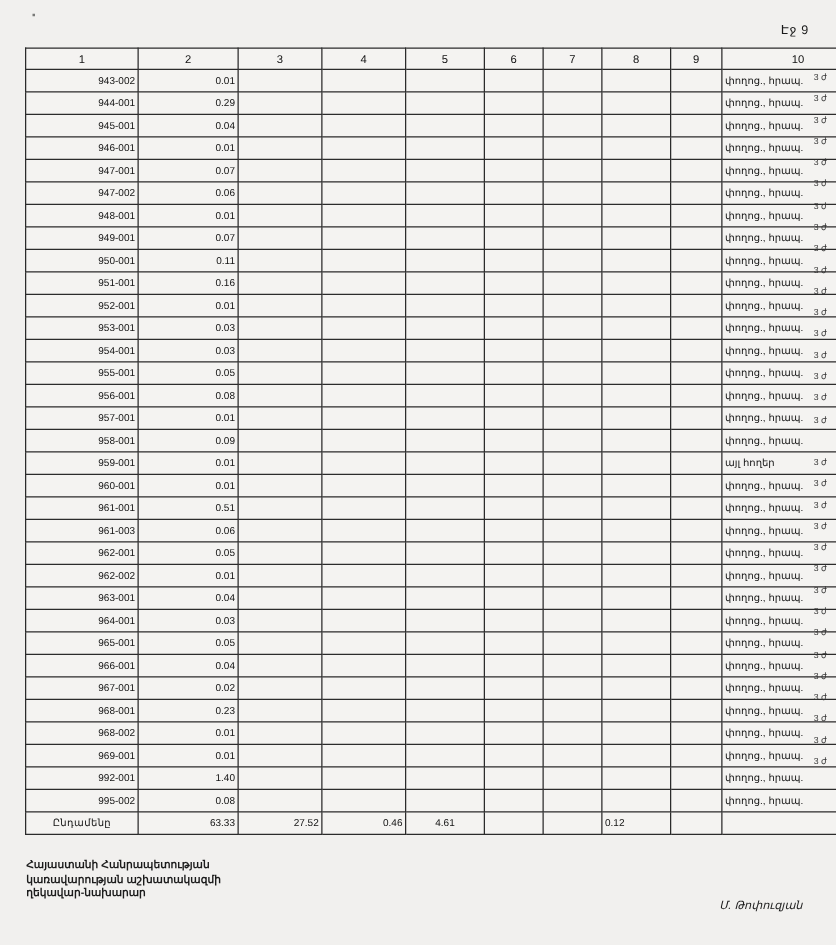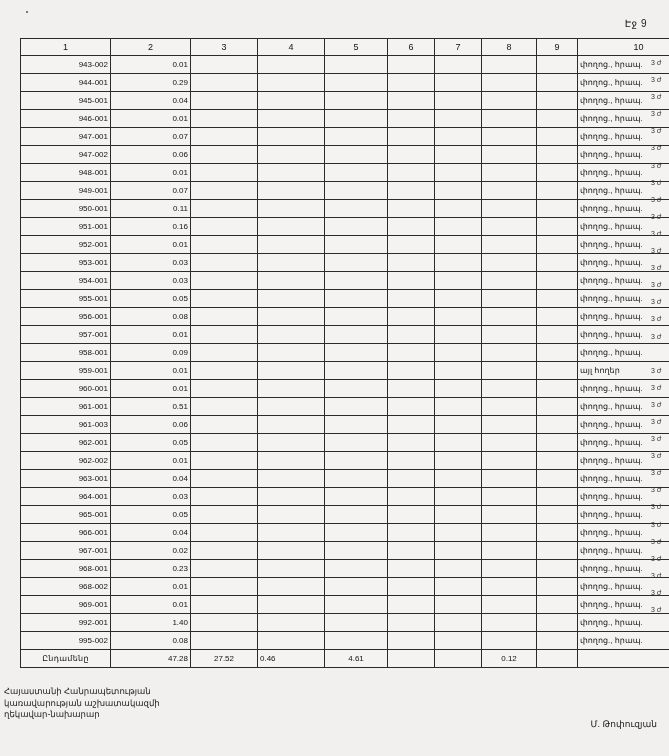--- a/index.html
+++ b/index.html
@@ -60,26 +60,26 @@
     overflow: hidden;
     white-space: nowrap;
   }
   table.sheet thead th {
     height: 16px;
     text-align: center;
     font-size: 9px;
   }
   .c1 { width: 85px; text-align: right; padding-left: 3px; }
   .c2 { width: 75px; text-align: right; }
-  .c3 { width: 62px; text-align: center; }
-  .c4 { width: 62px; text-align: left; }
+  .c3 { width: 62px; text-align: right; }
+  .c4 { width: 62px; text-align: right; }
   .c5 { width: 58px; text-align: center; }
   .c6 { width: 42px; text-align: center; }
   .c7 { width: 42px; text-align: center; }
-  .c8 { width: 50px; text-align: center; }
+  .c8 { width: 50px; }
   .c9 { width: 36px; text-align: center; }
   .c10 { width: 117px; text-align: left; padding-left: 4px; font-size: 8px; }
   td.c10 { letter-spacing: 0px; }
   .margin-marks {
     position: absolute;
     left: 649px;
     top: 54px;
     width: 18px;
   }
   .margin-marks div {
@@ -93,32 +93,34 @@
   .total-row td {
     height: 19px;
     font-size: 8px;
   }
   .total-label {
     text-align: center;
     letter-spacing: 0.3px;
   }
   .footer {
     position: absolute;
-    left: 4px;
+    left: 21px;
     top: 686px;
     font-size: 8.5px;
     line-height: 11.5px;
     color: #1c1c1c;
+    font-weight: bold;
   }
   .signature {
     position: absolute;
-    right: 12px;
+    right: 27px;
     top: 719px;
     font-size: 9px;
     color: #1c1c1c;
+    font-style: italic;
   }
 </style>
 </head>
 <body>
 
 <div class="page">
 
   <div class="corner-dot"></div>
 
   <div class="page-number">Էջ 9</div>
@@ -533,21 +535,21 @@
             <td class="c6"></td>
             <td class="c7"></td>
             <td class="c8"></td>
             <td class="c9"></td>
             <td class="c10">փողոց., հրապ.</td>
           </tr>
         </tbody>
       <tfoot>
         <tr class="total-row">
           <td class="c1 total-label">Ընդամենը</td>
-          <td class="c2">47.28</td>
+          <td class="c2">63.33</td>
           <td class="c3">27.52</td>
           <td class="c4">0.46</td>
           <td class="c5">4.61</td>
           <td class="c6"></td>
           <td class="c7"></td>
           <td class="c8">0.12</td>
           <td class="c9"></td>
           <td class="c10"></td>
         </tr>
       </tfoot>

